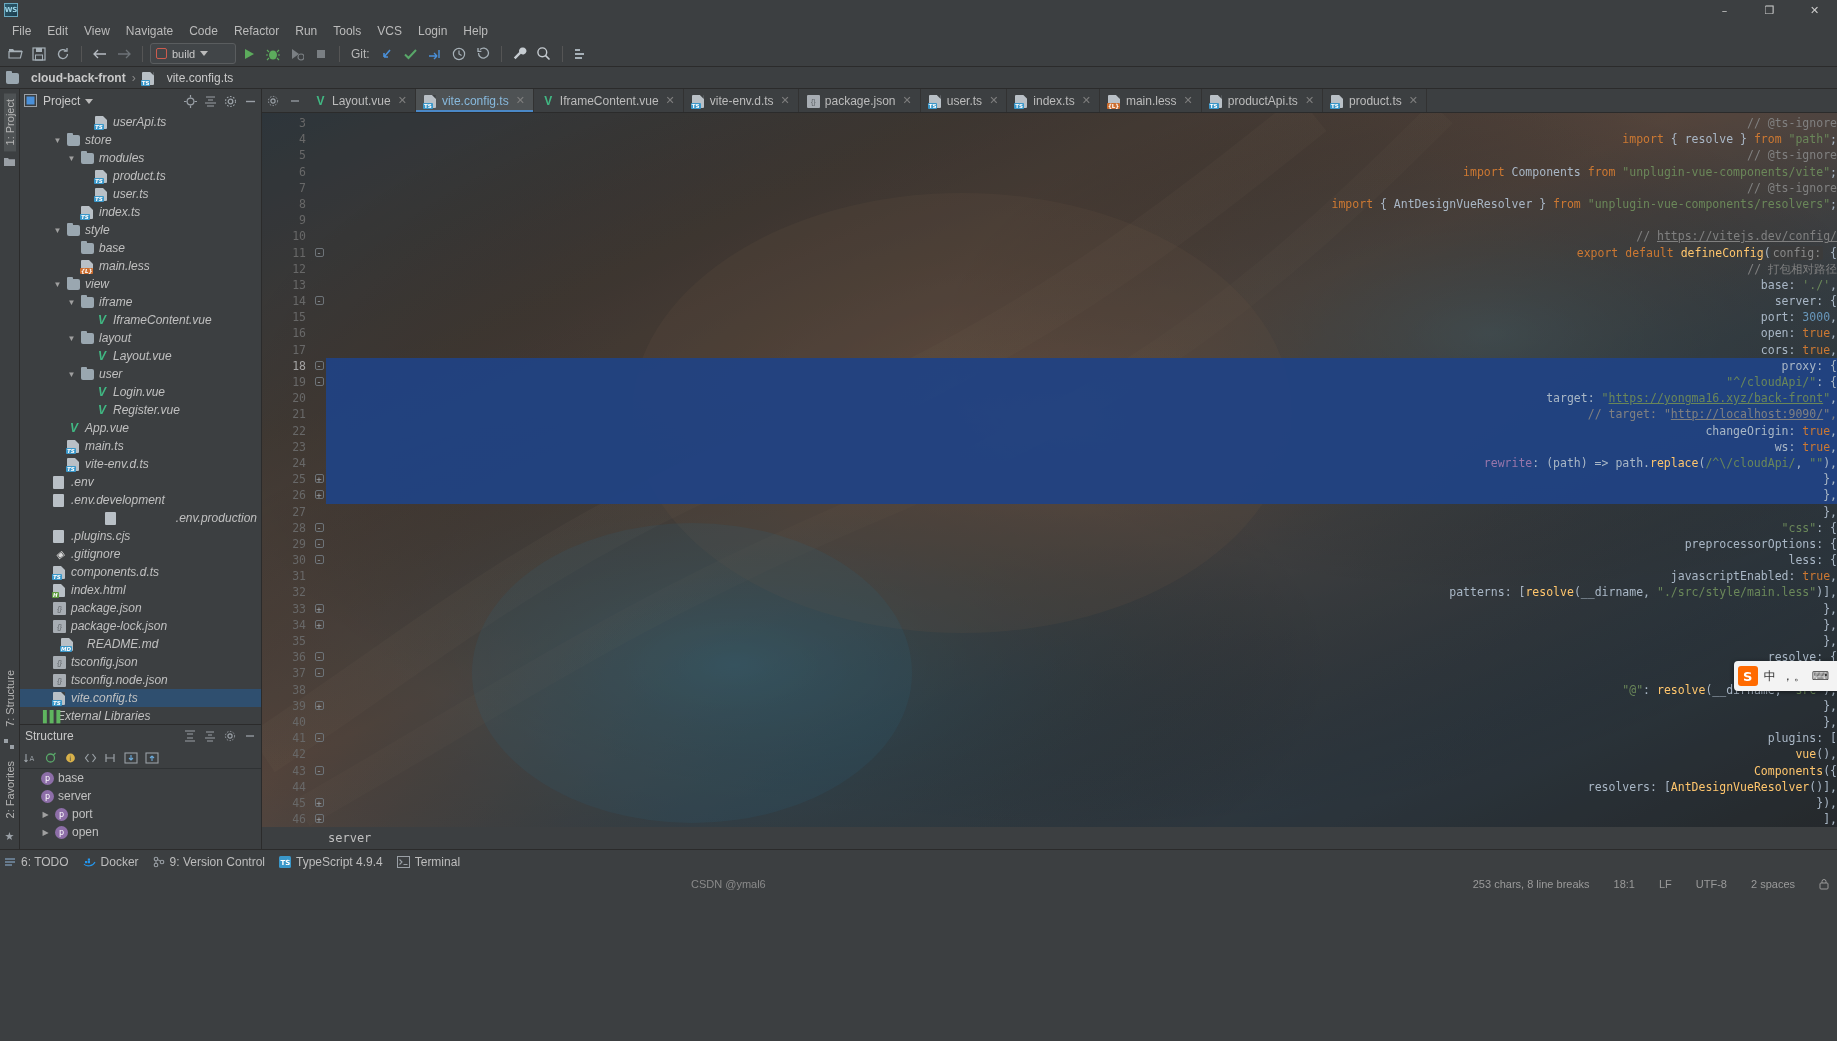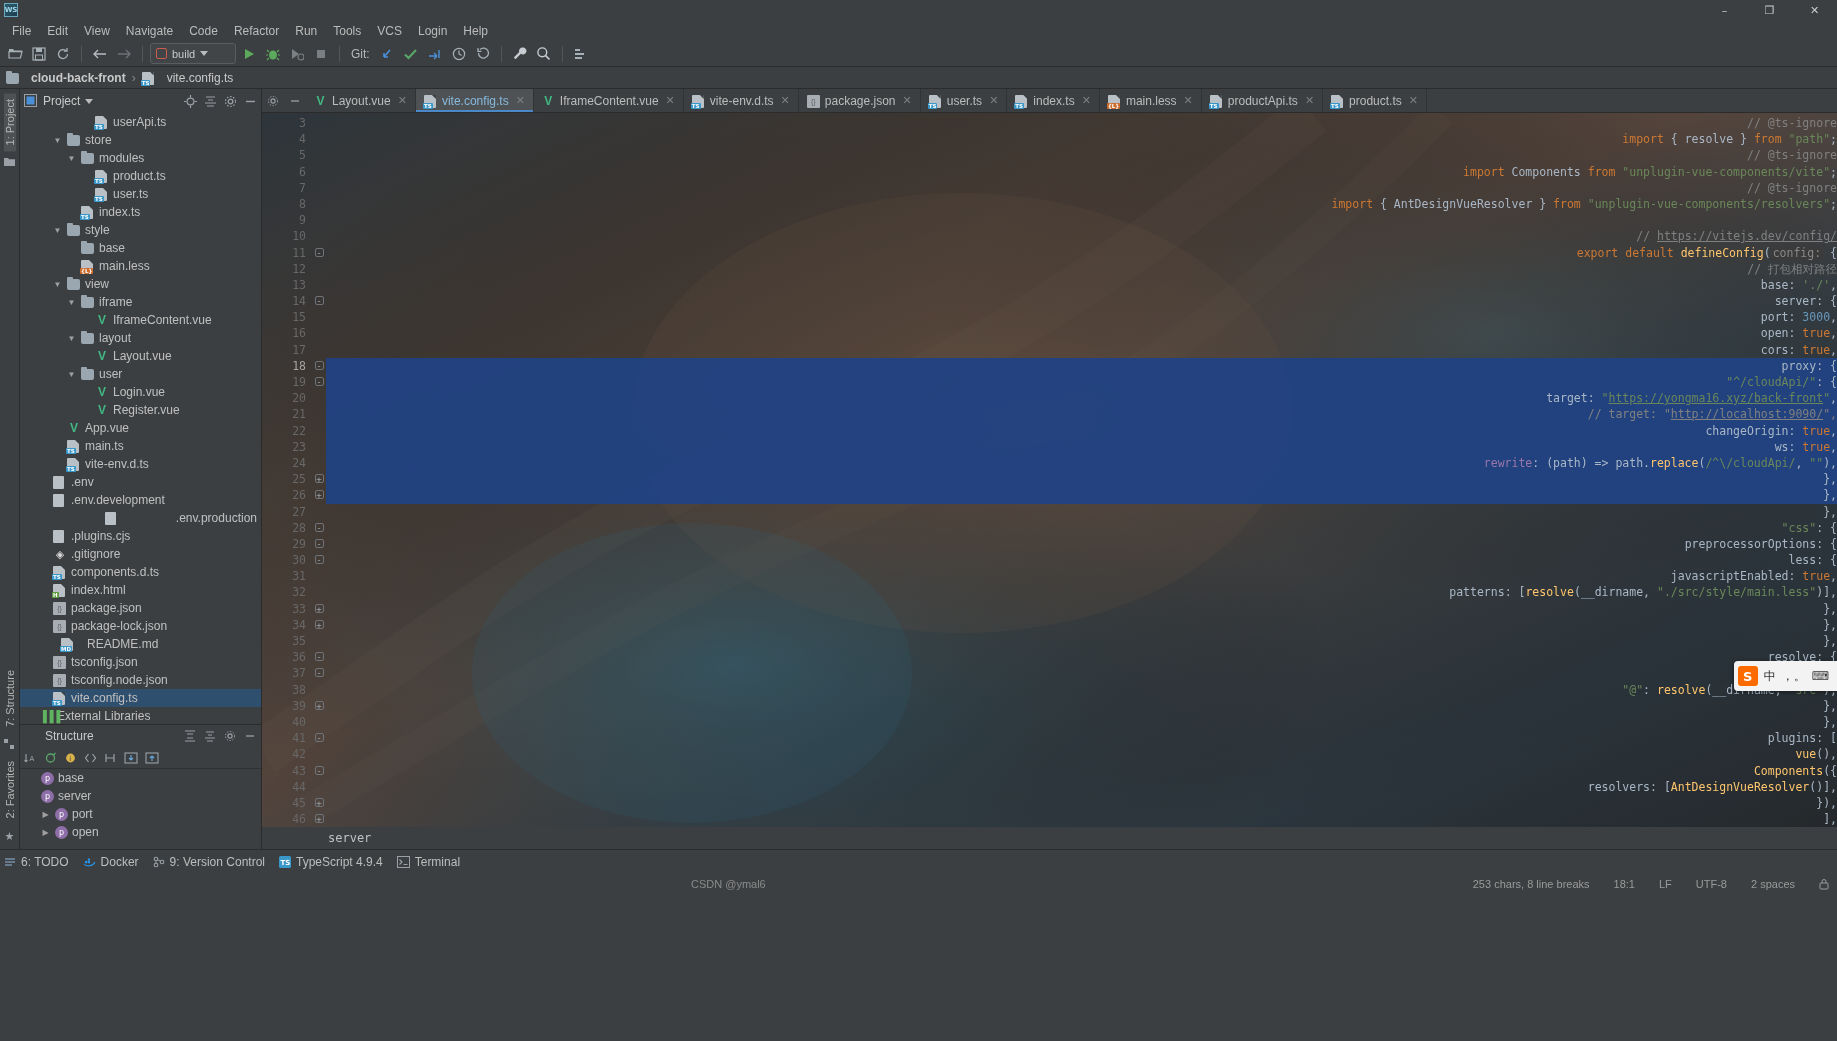--- a/index.html
+++ b/index.html
@@ -85,21 +85,21 @@
   }
   .pane-header {
     height: 24px; display: flex; align-items: center; padding: 0 4px; gap: 6px;
     color: #c9c9c9; font-size: 12px;
   }
   .pane-header .hdr-title { display: flex; align-items: center; gap: 5px; }
   .pane-header .hdr-actions { margin-left: auto; display: flex; gap: 7px; color: #9aa0a6; }
   .tree { flex: 1; overflow: hidden; font-size: 12px; position: relative; }
   .tree-row {
     height: 18px; display: flex; align-items: center; gap: 4px;
-    color: #c0c0c0; white-space: nowrap; padding-right: 4px;
+    color: #c0c0c0; white-space: nowrap; padding-right: 4px; font-style: italic;
   }
   .tree-row.sel { background: #2f4f6f; }
   .tw { width: 11px; display: inline-flex; justify-content: center; color: #a0a0a0; font-size: 8px; }
   .fico { width: 14px; height: 14px; flex: 0 0 14px; position: relative; }
   
   .ico-folder {
     background: #9aa7b0; border-radius: 1px 2px 2px 2px; height: 11px;
     margin-top: 2px; position: relative;
   }
   .ico-folder:before {
@@ -130,21 +130,21 @@
   .ico-env { width:11px;height:13px;background:#b9c0c6;margin-top:1px;border-radius:1px; }
   .ico-git { color:#d9d9d9; font-size:11px; line-height:14px; text-align:center; }
   .ico-lib { color:#5fb55f; font-size:11px; line-height:14px; letter-spacing:-1px; text-align:center;}
   
   .structure-pane {
     height: 125px; background: #3c3f41; border-top: 1px solid #2b2b2b;
     display: flex; flex-direction: column;
   }
   .struct-hdr {
     height: 22px; display: flex; align-items: center; padding: 0 5px;
-    color: #c9c9c9; font-size: 12px; gap: 6px; margin-left: 20px;
+    color: #c9c9c9; font-size: 12px; gap: 6px;
   }
   .struct-hdr .hdr-actions { margin-left:auto; display:flex; gap:8px; color:#9aa0a6; }
   .struct-toolbar {
     height: 22px; display: flex; align-items: center; padding: 0 4px; gap: 7px;
     color: #9aa0a6; font-size: 11px; border-bottom: 1px solid #2f3234;
   }
   .struct-list { flex: 1; font-size: 12px; overflow: hidden; }
   .struct-row {
     height: 18px; display: flex; align-items: center; gap: 4px; color: #c0c0c0;
     padding-left: 4px;

